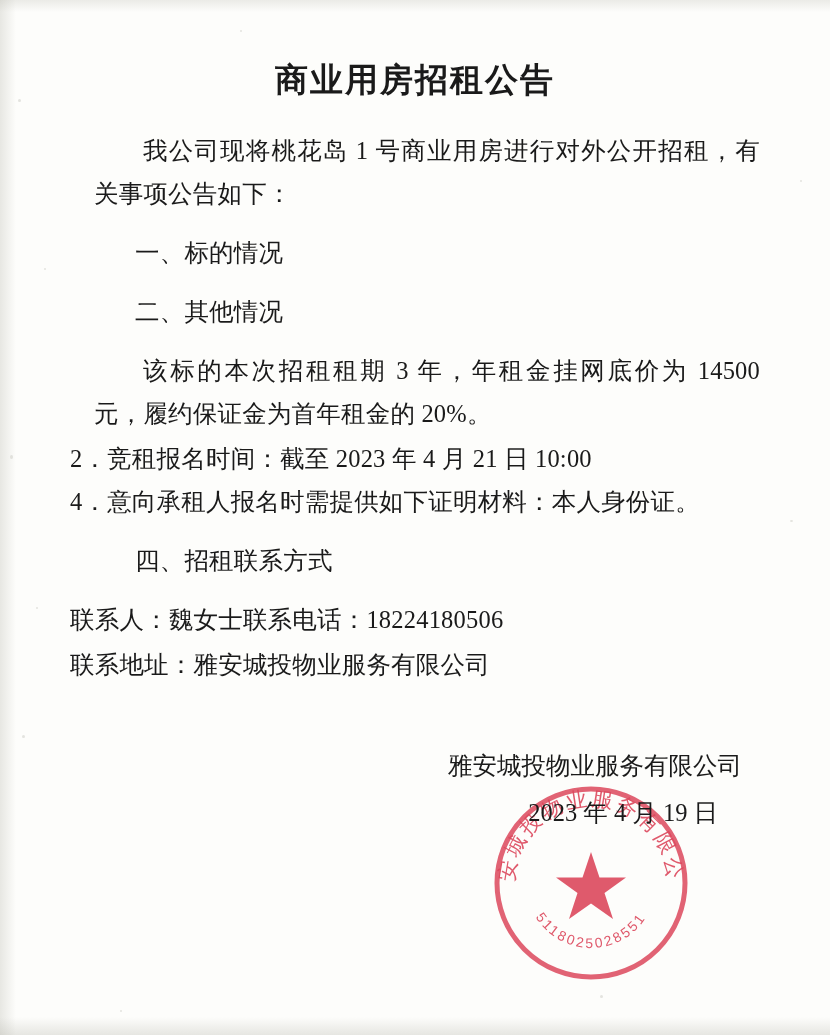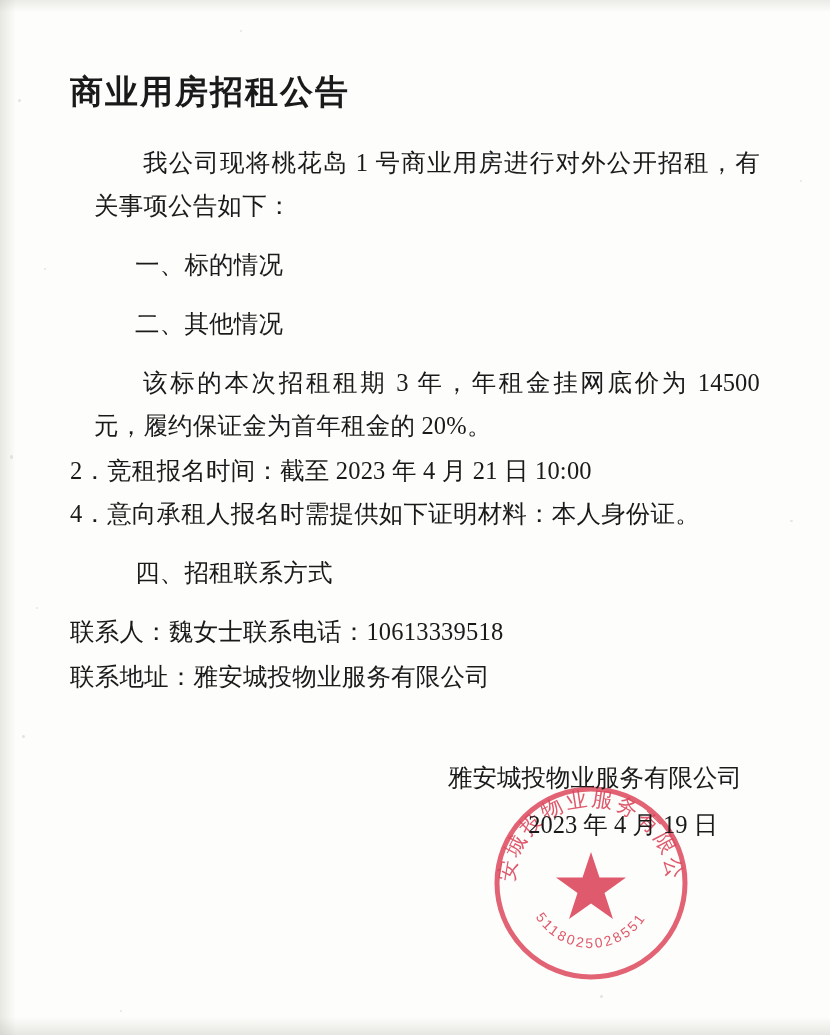--- a/index.html
+++ b/index.html
@@ -26,24 +26,25 @@
 
   .page {
     position: relative;
     width: 830px;
     height: 1035px;
     box-sizing: border-box;
     padding: 40px 70px 0 70px;
   }
 
   .doc-title {
+    text-align: center;
     font-size: 33px;
     font-weight: bold;
     letter-spacing: 2px;
-    margin: 30px 0 26px 0;
+    margin: 18px 0 26px 0;
     font-family: "Liberation Sans", "DejaVu Sans", sans-serif;
   }
 
   .body-text {
     font-size: 24.5px;
     line-height: 43px;
     text-align: justify;
     letter-spacing: .2px;
   }
 
@@ -154,21 +155,21 @@
 
     <p class="para section-head">一、标的情况</p>
 
     <p class="para section-head">二、其他情况</p>
     <p class="para indent2">该标的本次招租租期 3 年，年租金挂网底价为 14500 元，履约保证金为首年租金的 20%。</p>
 
     <p class="para numbered">2．竞租报名时间：截至 2023 年 4 月 21 日 10:00</p>
     <p class="para numbered">4．意向承租人报名时需提供如下证明材料：本人身份证。</p>
 
     <p class="para section-head">四、招租联系方式</p>
-    <p class="para noindent">联系人：魏女士联系电话：10613339518</p>
+    <p class="para noindent">联系人：魏女士联系电话：18224180506</p>
     <p class="para noindent">联系地址：雅安城投物业服务有限公司</p>
   </div>
 
   <div class="sign-block">
     <p class="sign-line">雅安城投物业服务有限公司</p>
     <p class="sign-date">2023 年 4 月 19 日</p>
   </div>
 
   <div class="seal">
     <svg width="206" height="206" viewBox="0 0 206 206" xmlns="http://www.w3.org/2000/svg">

